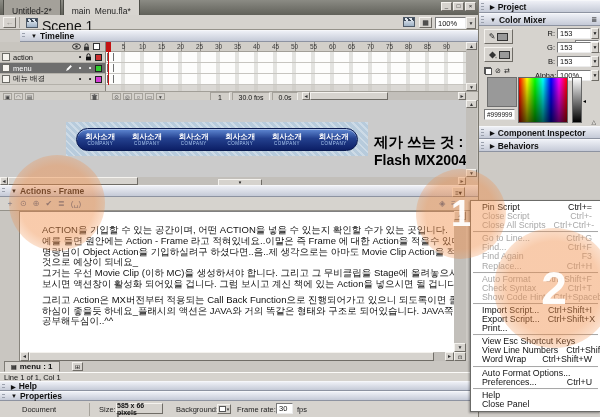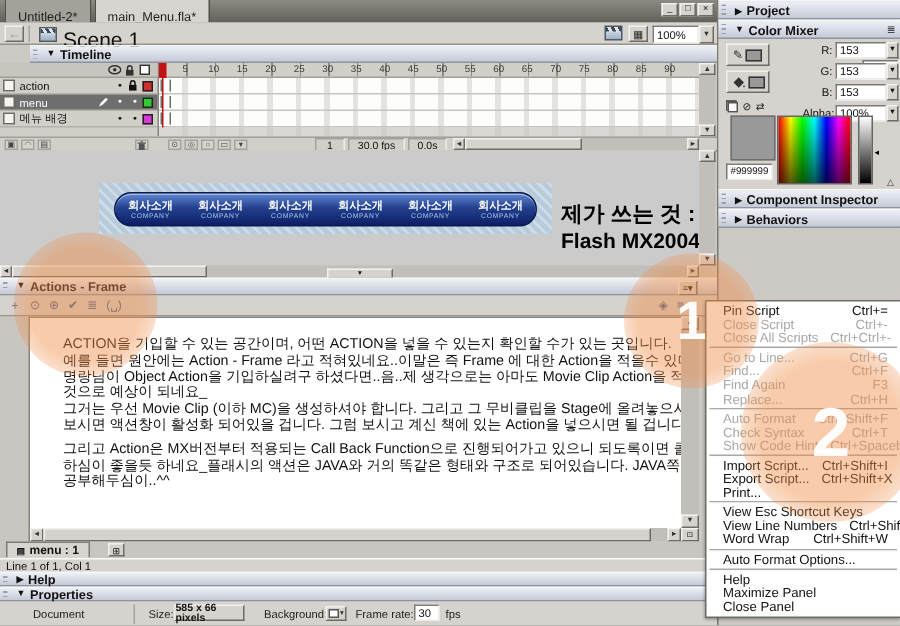--- a/index.html
+++ b/index.html
@@ -668,35 +668,35 @@
       <div class="mi sep">
         
         
       </div>
 
       <div class="mi">
         <span>Auto Format Options...</span>
         <span class="sc"></span>
       </div>
 
+      <div class="mi">
+        <span>Preferences...</span>
+        <span class="sc">Ctrl+U</span>
+      </div>
 
       <div class="mi sep">
         
         
       </div>
 
       <div class="mi">
         <span>Help</span>
         <span class="sc"></span>
       </div>
 
-      <div class="mi">
-        <span>Maximize Panel</span>
-        <span class="sc"></span>
-      </div>
 
       <div class="mi">
         <span>Close Panel</span>
         <span class="sc"></span>
       </div>
     </div>
 
   <div id="circ-blank" class="circle"></div>
   <div id="circ-one" class="circle">
       <span class="cnum">1</span>

